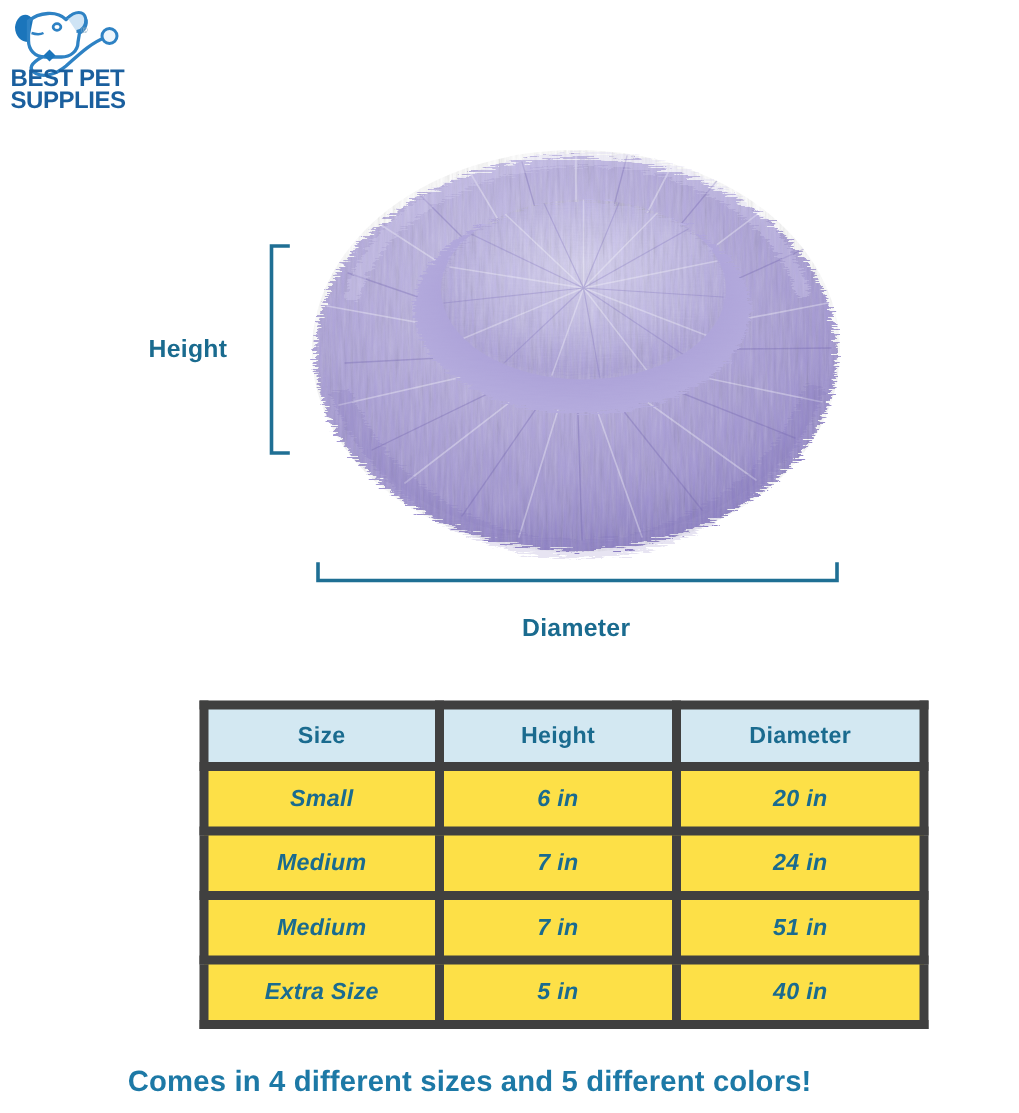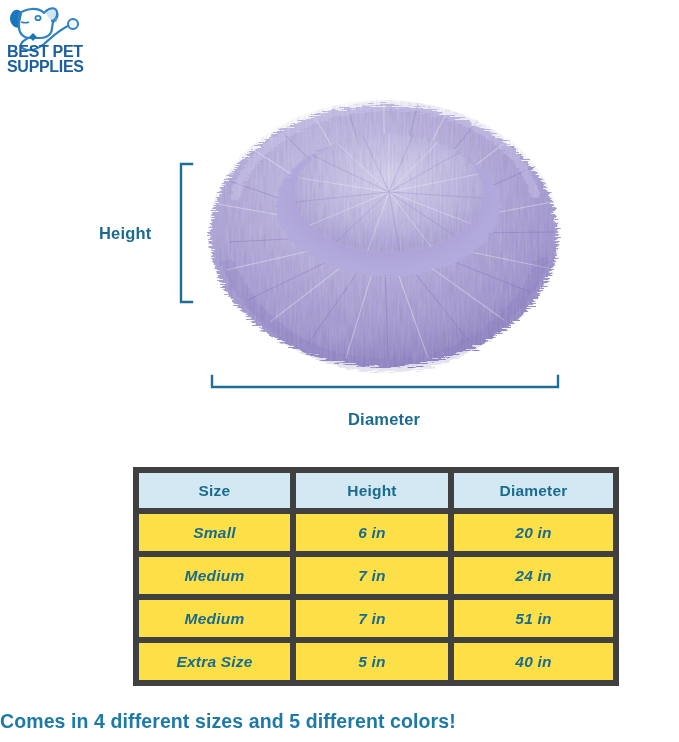--- a/index.html
+++ b/index.html
@@ -91,21 +91,21 @@
   .col-size { width: 157px; }
   .col-height { width: 158px; }
   .col-diameter { width: 165px; }
 
   
   #footer-caption {
     position: absolute;
     left: 0;
     top: 710px;
     width: 541px;
-    text-align: left;
+    text-align: right;
     color: #1d79a6;
     font-weight: bold;
     font-size: 19.5px;
     letter-spacing: .1px;
     white-space: nowrap;
   }
 </style>
 </head>
 <body>
 

